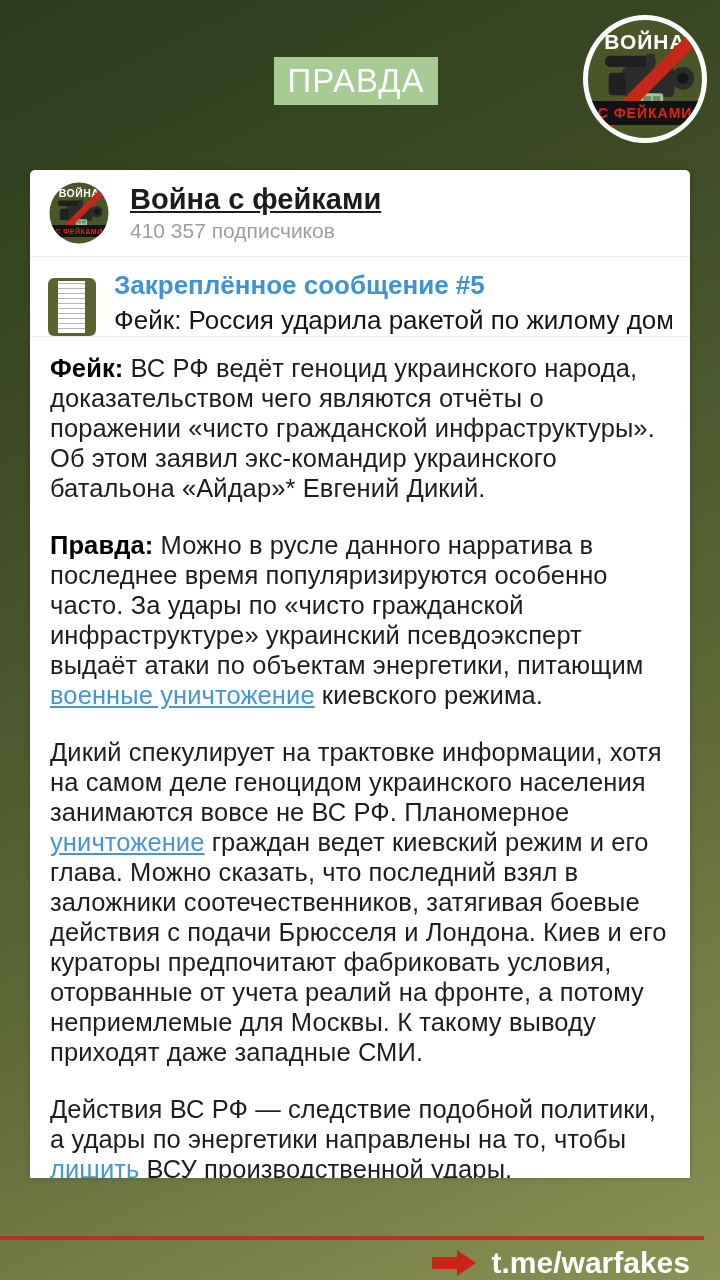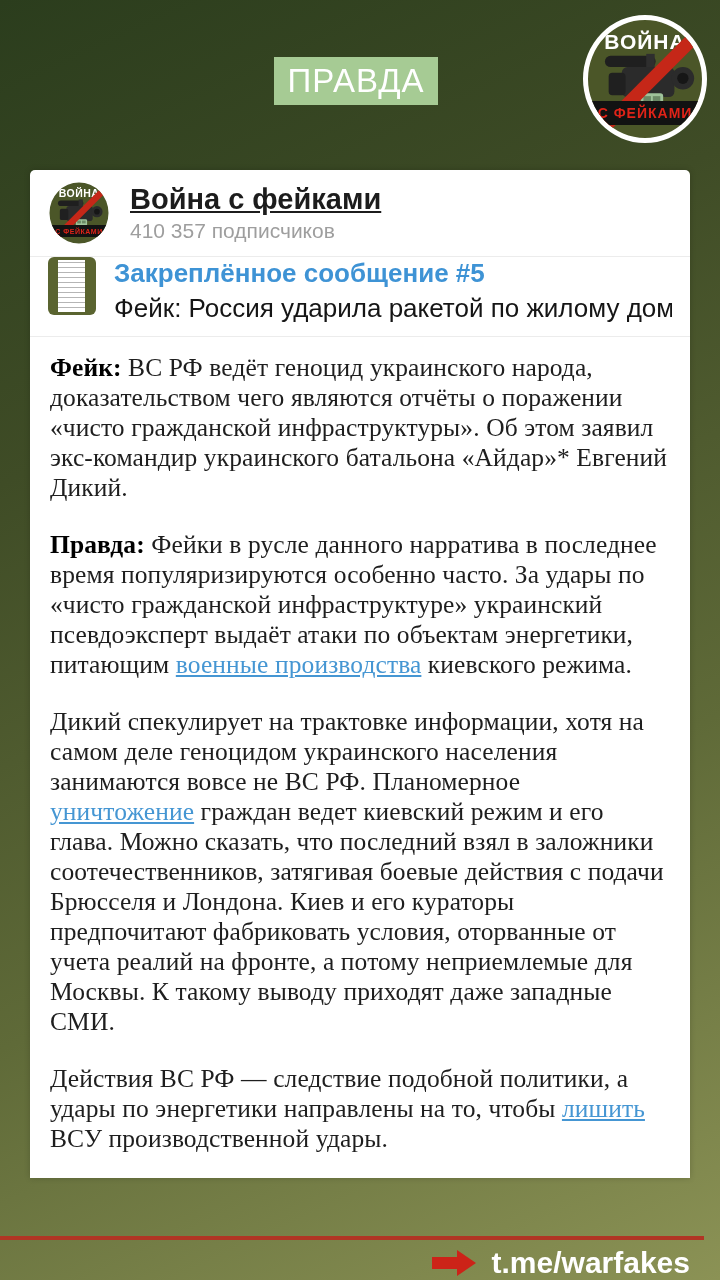--- a/index.html
+++ b/index.html
@@ -61,21 +61,21 @@
     height: 87px; display: flex; align-items: center;
     padding: 0 18px; gap: 20px;
     border-bottom: 1px solid #ececec;
   }
   .avatar-box { width: 62px; height: 64px; flex: 0 0 auto; }
   .avatar-box .logo { transform: scale(0.5); transform-origin: 0 0; border-width: 3px; }
   .channel-name { font-size: 29px; font-weight: bold; color: #1c1c1c; line-height: 1.15; text-decoration: underline; }
   .channel-subs { font-size: 21px; color: #9e9e9e; margin-top: 3px; }
 
   .pinned-row {
-    height: 80px; display: flex; align-items: flex-start;
+    height: 80px; display: flex; align-items: flex-end;
     padding: 0 18px; gap: 18px;
     border-bottom: 1px solid #ececec;
     background: #ffffff; cursor: pointer;
   }
   .pinned-thumb {
     width: 48px; height: 58px; border-radius: 6px; flex: 0 0 auto;
     background: #5a6430; position: relative; overflow: hidden;
   }
   .pinned-thumb .thumb-page {
     position: absolute; left: 10px; top: 3px; width: 27px; height: 52px;
@@ -83,21 +83,21 @@
     background-image: repeating-linear-gradient(#ffffff 0 2px, #b5b5b5 2px 3px, #ffffff 3px 5px);
     background-size: 100% 5px;
   }
   .pinned-texts { min-width: 0; }
   .pinned-title { color: #3e93d5; font-size: 26px; font-weight: bold; line-height: 1.25; }
   .pinned-preview {
     color: #151515; font-size: 26px; line-height: 1.25; margin-top: 2px;
     white-space: nowrap; overflow: hidden;
   }
 
-  .post-body { padding: 16px 20px 0 20px; font-family: Liberation Serif, serif; }
+  .post-body { padding: 16px 20px 0 20px; }
   .post-body p {
     font-size: 25.5px; line-height: 30px; color: #1e1e1e;
     margin-bottom: 27px;
     letter-spacing: 0.1px;
   }
   .post-body .lead { font-weight: bold; color: #000000; }
   .post-body a.inline-link {
     color: #4596d3; text-decoration: underline; cursor: pointer;
   }
 
@@ -188,21 +188,21 @@
     </div>
     <div class="pinned-texts">
       <div class="pinned-title">Закреплённое сообщение #5</div>
       <div class="pinned-preview">Фейк: Россия ударила ракетой по жилому дому в н</div>
     </div>
   </div>
 
   <div class="post-body">
     <p><span class="lead">Фейк:</span><span> ВС РФ ведёт геноцид украинского народа, доказательством чего являются отчёты о поражении «чисто гражданской инфраструктуры». Об этом заявил экс-командир украинского батальона «Айдар»* Евгений Дикий.</span></p>
 
-    <p><span class="lead">Правда:</span><span> Фейки в русле данного нарратива в последнее время популяризируются особенно часто. За удары по «чисто гражданской инфраструктуре» украинский псевдоэксперт выдаёт атаки по объектам энергетики, питающим </span><a class="inline-link">военные производства</a><span> киевского режима.</span></p>
+    <p><span class="lead">Правда:</span><span> Можно в русле данного нарратива в последнее время популяризируются особенно часто. За удары по «чисто гражданской инфраструктуре» украинский псевдоэксперт выдаёт атаки по объектам энергетики, питающим </span><a class="inline-link">военные уничтожение</a><span> киевского режима.</span></p>
 
     <p><span>Дикий спекулирует на трактовке информации, хотя на самом деле геноцидом украинского населения занимаются вовсе не ВС РФ. Планомерное </span><a class="inline-link">уничтожение</a><span> граждан ведет киевский режим и его глава. Можно сказать, что последний взял в заложники соотечественников, затягивая боевые действия с подачи Брюсселя и Лондона. Киев и его кураторы предпочитают фабриковать условия, оторванные от учета реалий на фронте, а потому неприемлемые для Москвы. К такому выводу приходят даже западные СМИ.</span></p>
 
     <p><span>Действия ВС РФ — следствие подобной политики, а удары по энергетики направлены на то, чтобы </span><a class="inline-link">лишить</a><span> ВСУ производственной удары.</span></p>
   </div>
 
 </div>
 
 <div class="footer-line"></div>
 <div class="footer-row">

